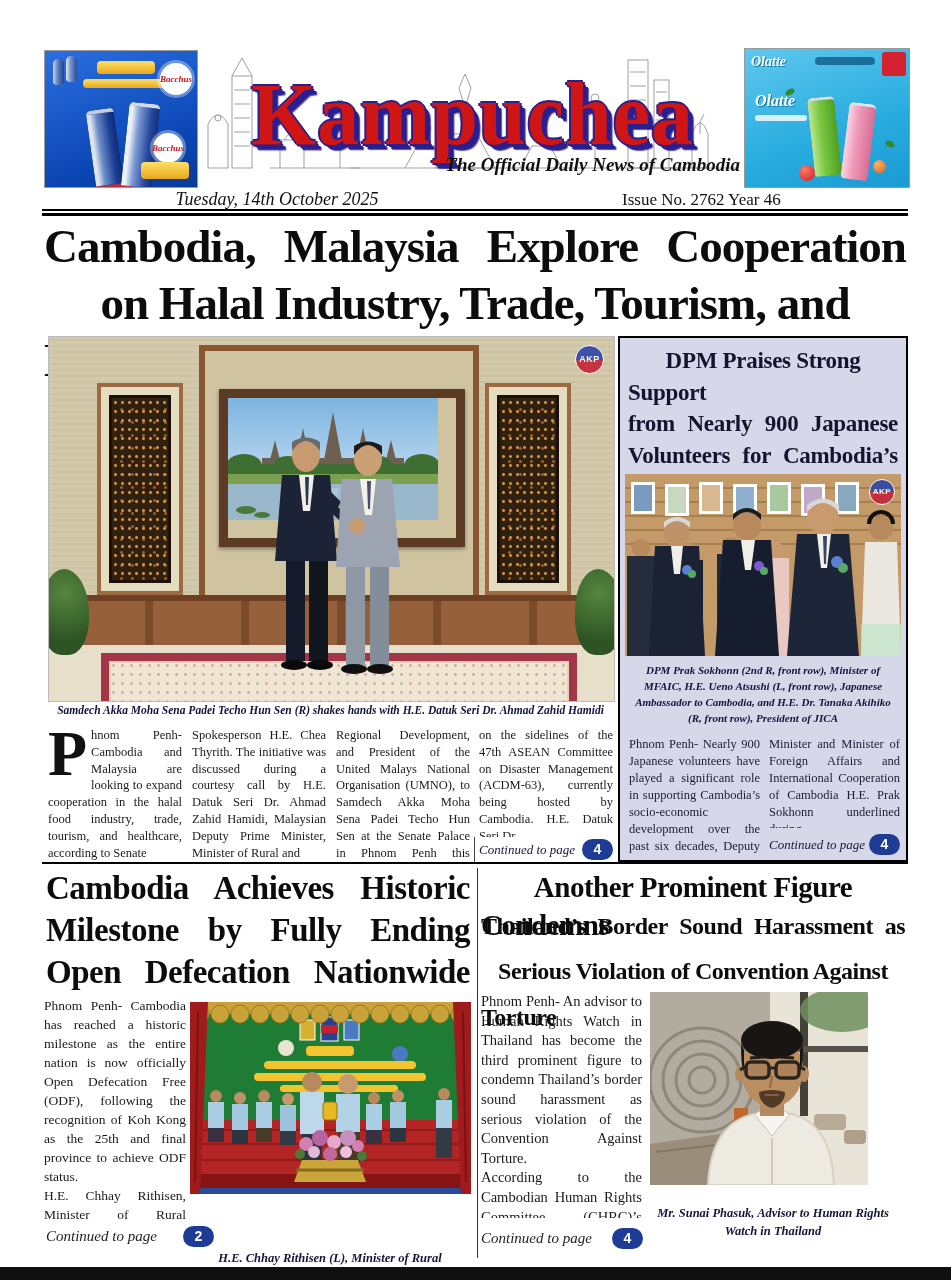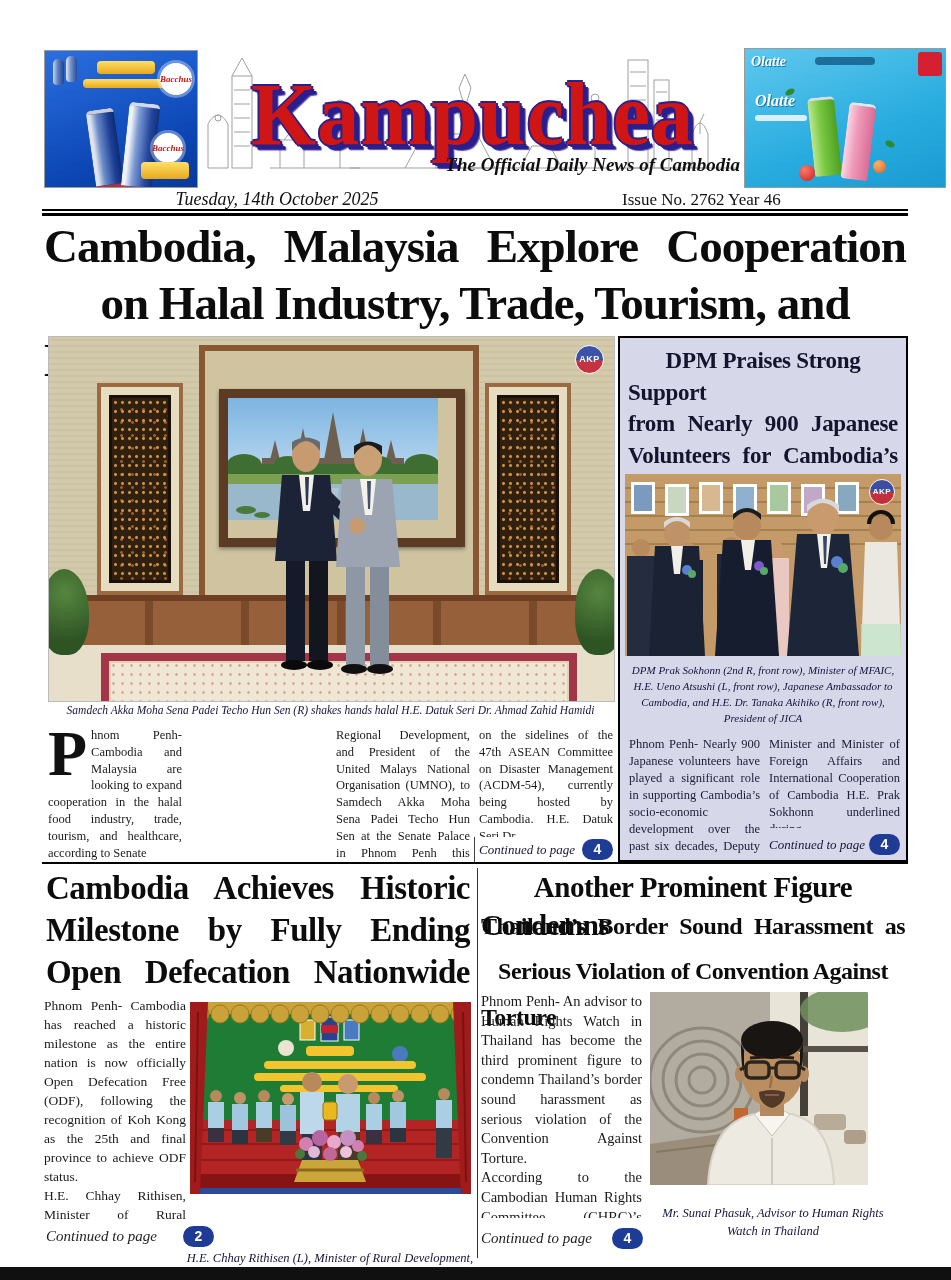--- a/index.html
+++ b/index.html
@@ -1,32 +1,32 @@
 <!DOCTYPE html>
 <html><head>
 <meta charset="utf-8">
 <style>
   html,body{margin:0;padding:0;background:#888;}
   .page{position:relative;width:951px;height:1280px;background:#ffffff;
         font-family:"Liberation Serif",serif;color:#111;overflow:hidden;margin:0 auto;}
   .abs{position:absolute;}
   .fill{text-align:center;text-align-last:justify;}
   .jus{text-align:justify;}
-  .cap{font-weight:normal;font-style:italic;text-align:center;color:#14143c;}
+  .cap{font-weight:bold;font-style:italic;text-align:center;color:#14143c;}
   .pill{display:inline-block;min-width:31px;height:21px;border-radius:11px;background:#1e3c96;
         color:#fff;font:bold 14px/21px "Liberation Sans",sans-serif;text-align:center;font-style:normal;}
   .cont{display:flex;justify-content:space-between;align-items:center;font-style:italic;font-size:14px;color:#15153c;}
   .akp{position:absolute;width:27px;height:27px;border-radius:50%;
        background:linear-gradient(180deg,#3048a8 0 52%,#c22838 52% 100%);
        border:1px solid #fff;color:#fff;font:bold 9px/27px "Liberation Sans",sans-serif;
        text-align:center;letter-spacing:.5px;opacity:.92;}
   
   .ad{border:1px solid #9a9a9a;overflow:hidden;}
   .adL{background:linear-gradient(160deg,#2a6fe0 0%,#0c46b4 70%,#083a9a 100%);}
-  .adR{background:linear-gradient(160deg,#5fc8ee 0%,#28acdf 60%,#1a9bd2 100%);padding-left:36px;}
+  .adR{background:linear-gradient(160deg,#5fc8ee 0%,#28acdf 60%,#1a9bd2 100%);}
   .badge{position:absolute;background:#fff;border-radius:50%;color:#c01818;
          font:bold italic 9px/1 "Liberation Serif",serif;display:flex;align-items:center;justify-content:center;
          box-shadow:0 0 0 3px rgba(255,255,255,.35);}
   .goldbar{position:absolute;background:linear-gradient(180deg,#ffdf66,#e8a81e);border-radius:4px;}
   .can{position:absolute;border-radius:5px 5px 4px 4px;}
   .mast-title{font-weight:bold;font-size:84px;line-height:100px;text-align:center;color:#d01515;
       letter-spacing:1px;transform:scaleY(1.06);
       text-shadow:-2px 0 #2a1f8e,2px 0 #2a1f8e,0 -2px #2a1f8e,0 2px #2a1f8e,
                   3px 3px 0 #2a1f8e,5px 5px 0 #2a1f8e,6px 6px 1px rgba(42,31,142,.8);}
   .tagline{font-weight:bold;font-style:italic;font-size:19px;text-align:right;color:#101010;}
@@ -208,28 +208,29 @@
       <polygon points="106,50 122,50 118,86 111,86" fill="#f2f1ea"></polygon>
       <polygon points="113,52 117,52 116,80 114,80" fill="#46506a"></polygon>
       <polygon points="92,64 112,90 104,102 84,78" fill="#9ba4b0"></polygon>
       <ellipse cx="114" cy="30" rx="14" ry="17" fill="#caa075"></ellipse>
       <path d="M100,26 Q114,6 128,26 L128,17 Q114,8 100,17 Z" fill="#1c1c1c"></path>
 
       <circle cx="103" cy="97" r="8" fill="#c89a70"></circle>
     </svg>
     <div class="akp" style="right:10px;top:8px;"><span>AKP</span></div>
   </div>
-  <div class="abs cap" style="left:48px;top:704px;width:565px;font-size:11.5px;">Samdech Akka Moha Sena Padei Techo Hun Sen (R) shakes hands halal H.E. Datuk Seri Dr. Ahmad Zahid Hamidi</div>
+  <div class="abs cap" style="left:48px;top:704px;width:565px;font-size:11.5px;">Samdech Akka Moha Sena Padei Techo Hun Sen (R) shakes hands with H.E. Datuk Seri Dr. Ahmad Zahid Hamidi</div>
 
   <div class="abs" style="left:48px;top:727px;width:565px;height:135px;">
     <div class="abs bodyS jus" style="left:0;top:0;width:134px;height:135px;overflow:hidden;">
       <span class="dropcap">P</span><span>hnom Penh- Cambodia and Malaysia are looking to expand cooperation in the halal food industry, trade, tourism, and healthcare, according to Senate</span>
     </div>
+    <div class="abs bodyS jus" style="left:144px;top:0;width:134px;height:135px;overflow:hidden;">Spokesperson H.E. Chea Thyrith. The initiative was discussed during a courtesy call by H.E. Datuk Seri Dr. Ahmad Zahid Hamidi, Malaysian Deputy Prime Minister, Minister of Rural and</div>
     <div class="abs bodyS jus" style="left:288px;top:0;width:134px;height:135px;overflow:hidden;">Regional Development, and President of the United Malays National Organisation (UMNO), to Samdech Akka Moha Sena Padei Techo Hun Sen at the Senate Palace in Phnom Penh this morning,</div>
-    <div class="abs bodyS jus" style="left:431px;top:0;width:134px;height:110px;overflow:hidden;">on the sidelines of the 47th ASEAN Committee on Disaster Management (ACDM-54), currently being hosted by Cambodia. H.E. Datuk Seri Dr.</div>
+    <div class="abs bodyS jus" style="left:431px;top:0;width:134px;height:110px;overflow:hidden;">on the sidelines of the 47th ASEAN Committee on Disaster Management (ACDM-63), currently being hosted by Cambodia. H.E. Datuk Seri Dr.</div>
     <div class="abs" style="left:426px;top:110px;width:1px;height:25px;background:#444;"></div>
     <div class="abs cont" style="left:431px;top:112px;width:134px;font-size:13px;">
       <span>Continued to page</span>
       <span class="pill">4</span>
     </div>
   </div>
 
   <div class="abs dpmbox" style="left:618px;top:336px;width:290px;height:526px;box-sizing:border-box;">
     <div class="h-dpm fill" style="margin:7px 8px 0;">DPM Praises Strong Support</div>
     <div class="h-dpm fill" style="margin:0 8px;">from Nearly 900 Japanese</div>

